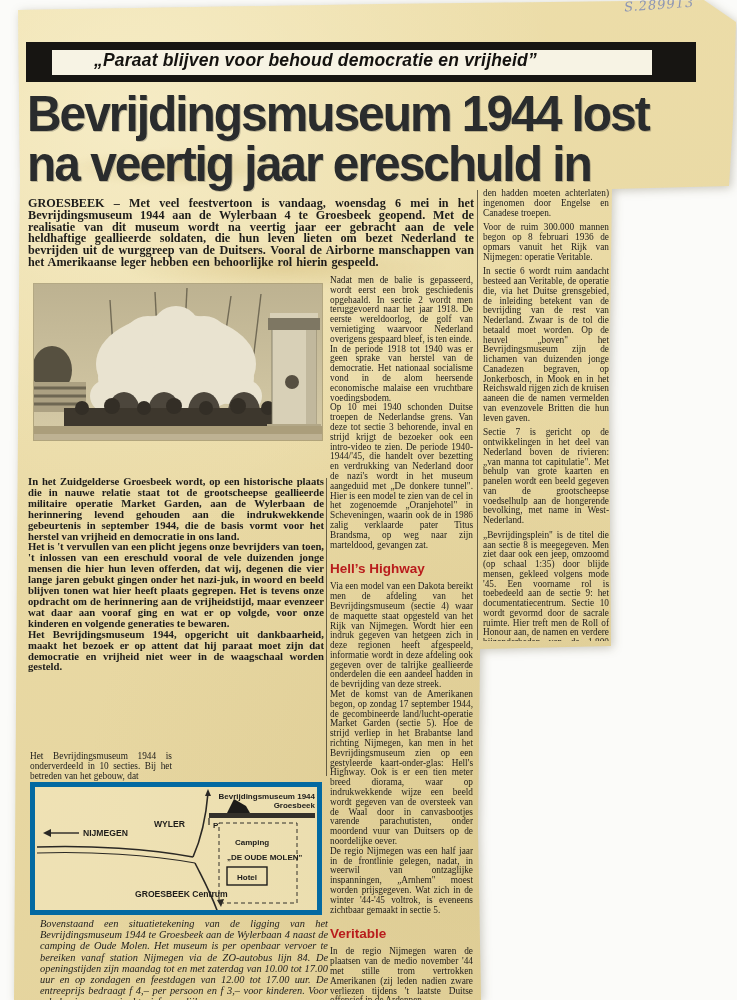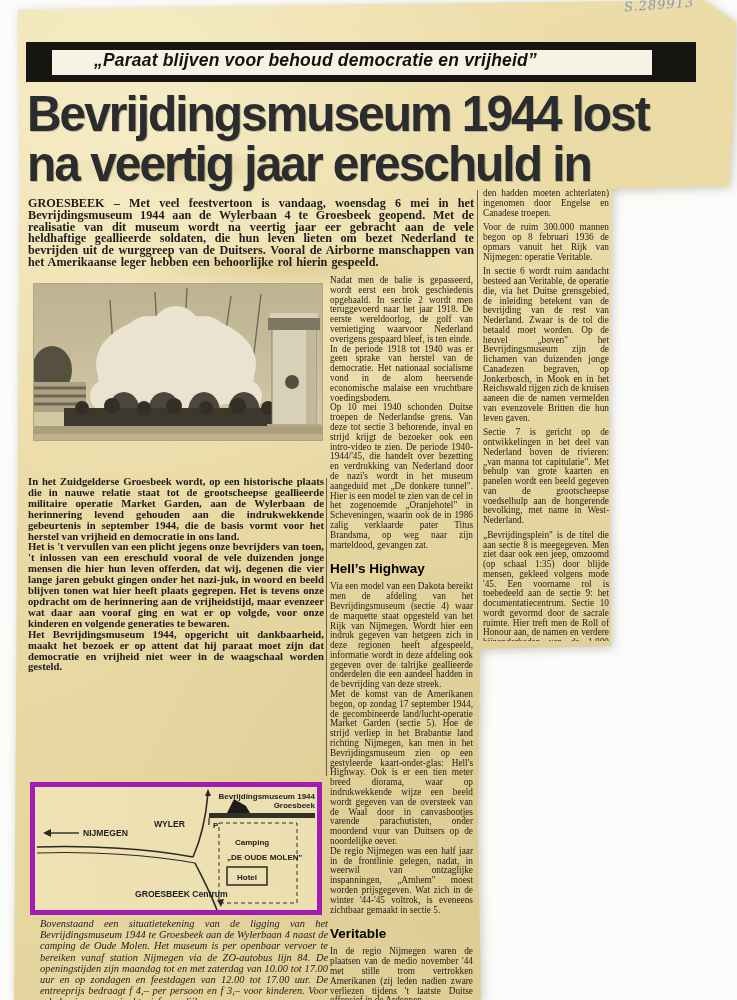--- a/index.html
+++ b/index.html
@@ -49,29 +49,29 @@
   
   .lead{position:absolute;left:28px;top:476px;width:296px;height:270px;overflow:hidden;
     font:700 10.7px/10.9px "Liberation Serif",serif;text-align:justify;}
   .lead p{margin:0;}
   
   .mini{position:absolute;top:751px;width:142px;font:400 9.3px/10px "Liberation Serif",serif;text-align:justify;}
   .mini.a{left:30px;}
   .mini.b{left:180px;width:144px;}
   
   .map-frame{position:absolute;left:30px;top:782px;width:282px;height:123px;
-    border:5px solid #a21caf;background:rgba(248,240,205,.45);}
+    border:5px solid #0369a1;background:rgba(248,240,205,.45);}
   .map-frame svg{display:block;}
   .map-caption{position:absolute;left:40px;top:918px;width:288px;
     font:italic 400 10.4px/11.2px "Liberation Serif",serif;text-align:justify;}
   
   .col-mid{position:absolute;left:330px;top:276px;width:143px;height:724px;overflow:hidden;
     font:400 9.3px/9.8px "Liberation Serif",serif;text-align:justify;}
   .col-mid p{margin:0;}
-  .col-mid h3{margin:11px 0 6px 0;font:700 13.5px "Liberation Sans",sans-serif;color:#000000;}
+  .col-mid h3{margin:11px 0 6px 0;font:700 13.5px "Liberation Sans",sans-serif;color:#b91c1c;}
   
   .vrule{position:absolute;width:1px;background:rgba(30,28,22,.65);}
   .vrule.r1{left:477px;top:190px;height:450px;}
   .vrule.r2{left:326px;top:478px;height:298px;}
   
   text{fill:#1d1c1a;}
   .mlabel{font:700 8px "Liberation Sans",sans-serif;}
   .mlabel-lg{font:700 8.6px "Liberation Sans",sans-serif;}
 </style>
 </head>
@@ -163,20 +163,21 @@
       <rect x="0" y="150" width="288" height="6" fill="#beb293"></rect>
     </svg>
   </div>
 
   <div class="lead ink">
     <p>In het Zuidgelderse Groesbeek wordt, op een historische plaats die in nauwe relatie staat tot de grootscheepse geallieerde militaire operatie Market Garden, aan de Wylerbaan de herinnering levend gehouden aan die indrukwekkende gebeurtenis in september 1944, die de basis vormt voor het herstel van vrijheid en democratie in ons land.</p>
     <p>Het is 't vervullen van een plicht jegens onze bevrijders van toen, 't inlossen van een ereschuld vooral de vele duizenden jonge mensen die hier hun leven offerden, dat wij, degenen die vier lange jaren gebukt gingen onder het nazi-juk, in woord en beeld blijven tonen wat hier heeft plaats gegrepen. Het is tevens onze opdracht om de herinnering aan de vrijheidstijd, maar evenzeer wat daar aan vooraf ging en wat er op volgde, voor onze kinderen en volgende generaties te bewaren.</p>
     <p>Het Bevrijdingsmuseum 1944, opgericht uit dankbaarheid, maakt het bezoek er op attent dat hij paraat moet zijn dat democratie en vrijheid niet weer in de waagschaal worden gesteld.</p>
   </div>
 
+  <div class="mini a ink">Het Bevrijdingsmuseum 1944 is onderverdeeld in 10 secties. Bij het betreden van het gebouw, dat</div>
 
   <div class="map-frame">
     <svg width="282" height="123" viewBox="0 0 282 123">
 
       <path d="M2,60 C55,58 115,62 158,70" fill="none" stroke="#2a2824" stroke-width="1.6"></path>
       <path d="M2,66 C55,64 115,68 160,76" fill="none" stroke="#2a2824" stroke-width="1.2"></path>
       <path d="M158,70 C166,52 171,30 173,6" fill="none" stroke="#2a2824" stroke-width="1.6"></path>
       <path d="M160,76 C170,96 179,112 185,132" fill="none" stroke="#2a2824" stroke-width="1.6"></path>
       <polygon points="173,2 170,9 176,9" fill="#2a2824"></polygon>
       <polygon points="186,120 182,113 189,112" fill="#2a2824"></polygon>

